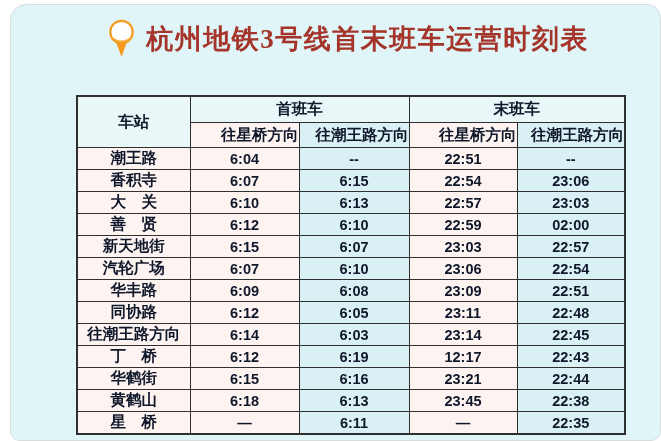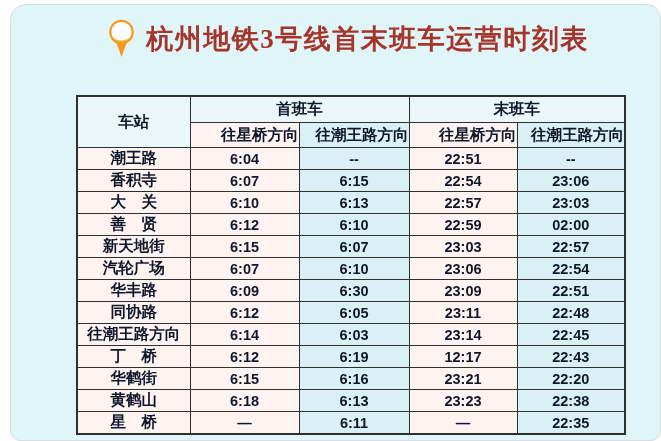--- a/index.html
+++ b/index.html
@@ -130,21 +130,21 @@
       <tr>
         <td class="station">汽轮广场</td>
         <td class="pink time">6:07</td>
         <td class="cyan time">6:10</td>
         <td class="pink time">23:06</td>
         <td class="cyan time">22:54</td>
       </tr>
       <tr>
         <td class="station">华丰路</td>
         <td class="pink time">6:09</td>
-        <td class="cyan time">6:30</td>
+        <td class="cyan time">6:08</td>
         <td class="pink time">23:09</td>
         <td class="cyan time">22:51</td>
       </tr>
       <tr>
         <td class="station">同协路</td>
         <td class="pink time">6:12</td>
         <td class="cyan time">6:05</td>
         <td class="pink time">23:11</td>
         <td class="cyan time">22:48</td>
       </tr>
@@ -160,27 +160,27 @@
         <td class="pink time">6:12</td>
         <td class="cyan time">6:19</td>
         <td class="pink time">12:17</td>
         <td class="cyan time">22:43</td>
       </tr>
       <tr>
         <td class="station">华鹤街</td>
         <td class="pink time">6:15</td>
         <td class="cyan time">6:16</td>
         <td class="pink time">23:21</td>
-        <td class="cyan time">22:20</td>
+        <td class="cyan time">22:44</td>
       </tr>
       <tr>
         <td class="station">黄鹤山</td>
         <td class="pink time">6:18</td>
         <td class="cyan time">6:13</td>
-        <td class="pink time">23:23</td>
+        <td class="pink time">23:45</td>
         <td class="cyan time">22:38</td>
       </tr>
       <tr>
         <td class="station">星　桥</td>
         <td class="pink time">—</td>
         <td class="cyan time">6:11</td>
         <td class="pink time">—</td>
         <td class="cyan time">22:35</td>
       </tr>
     </tbody>

